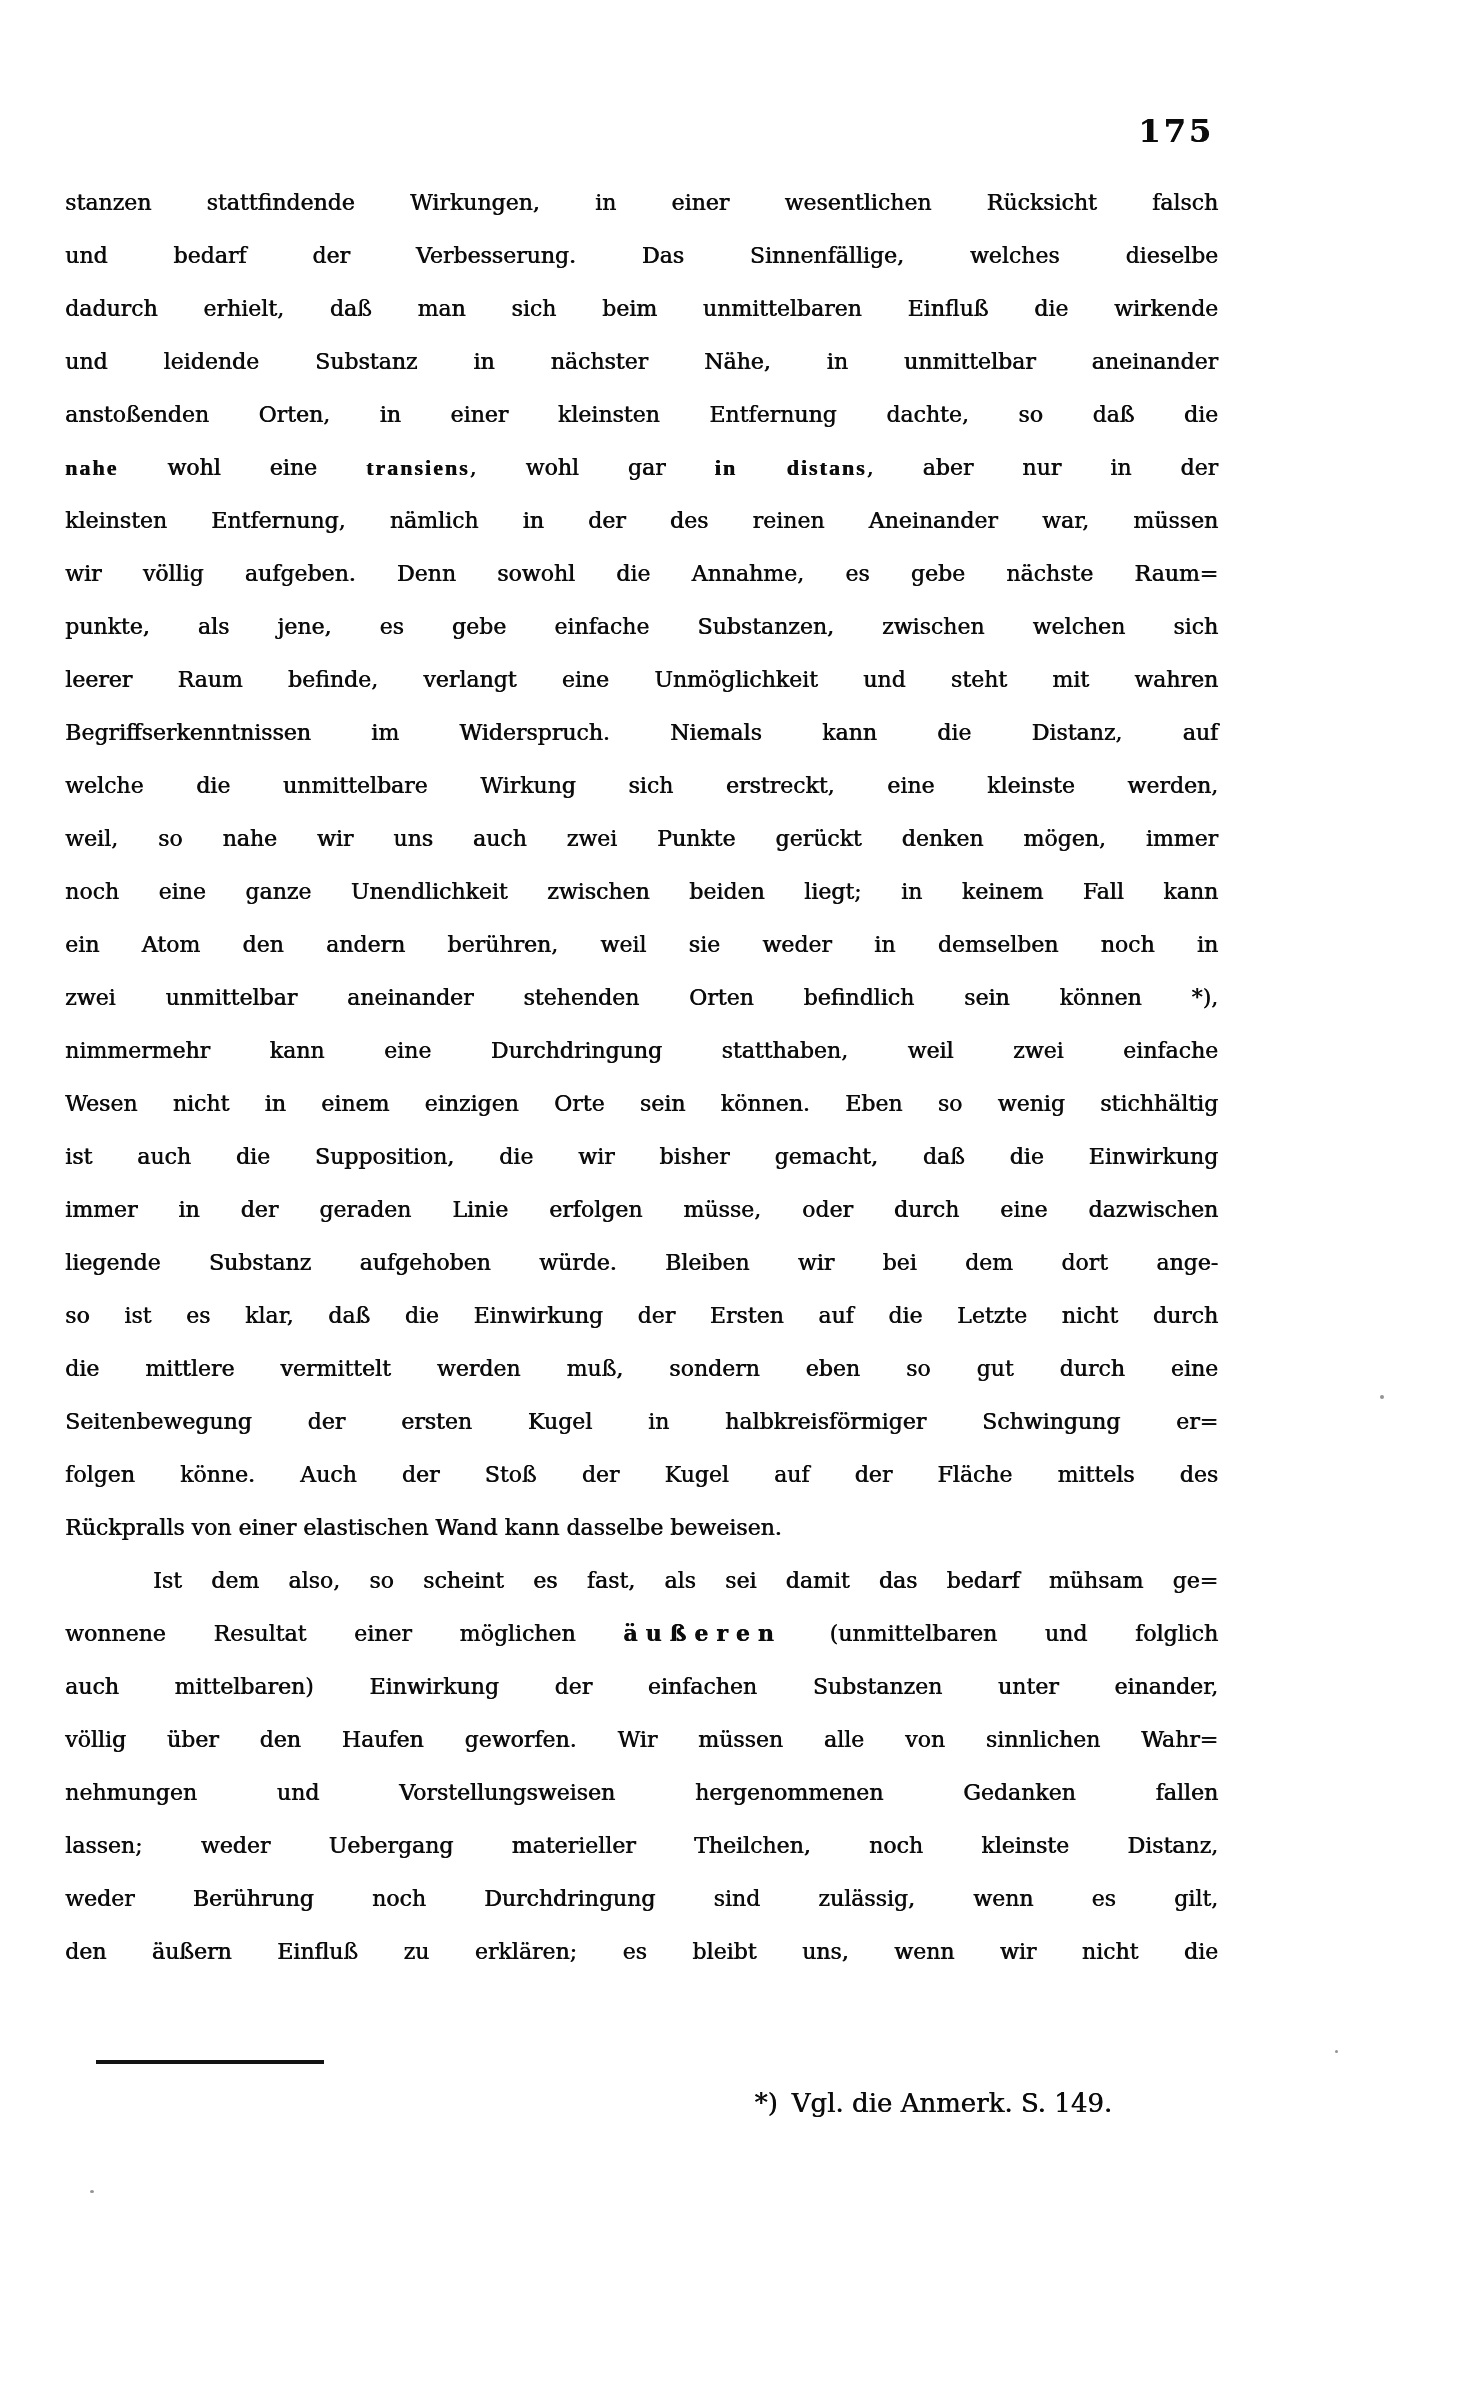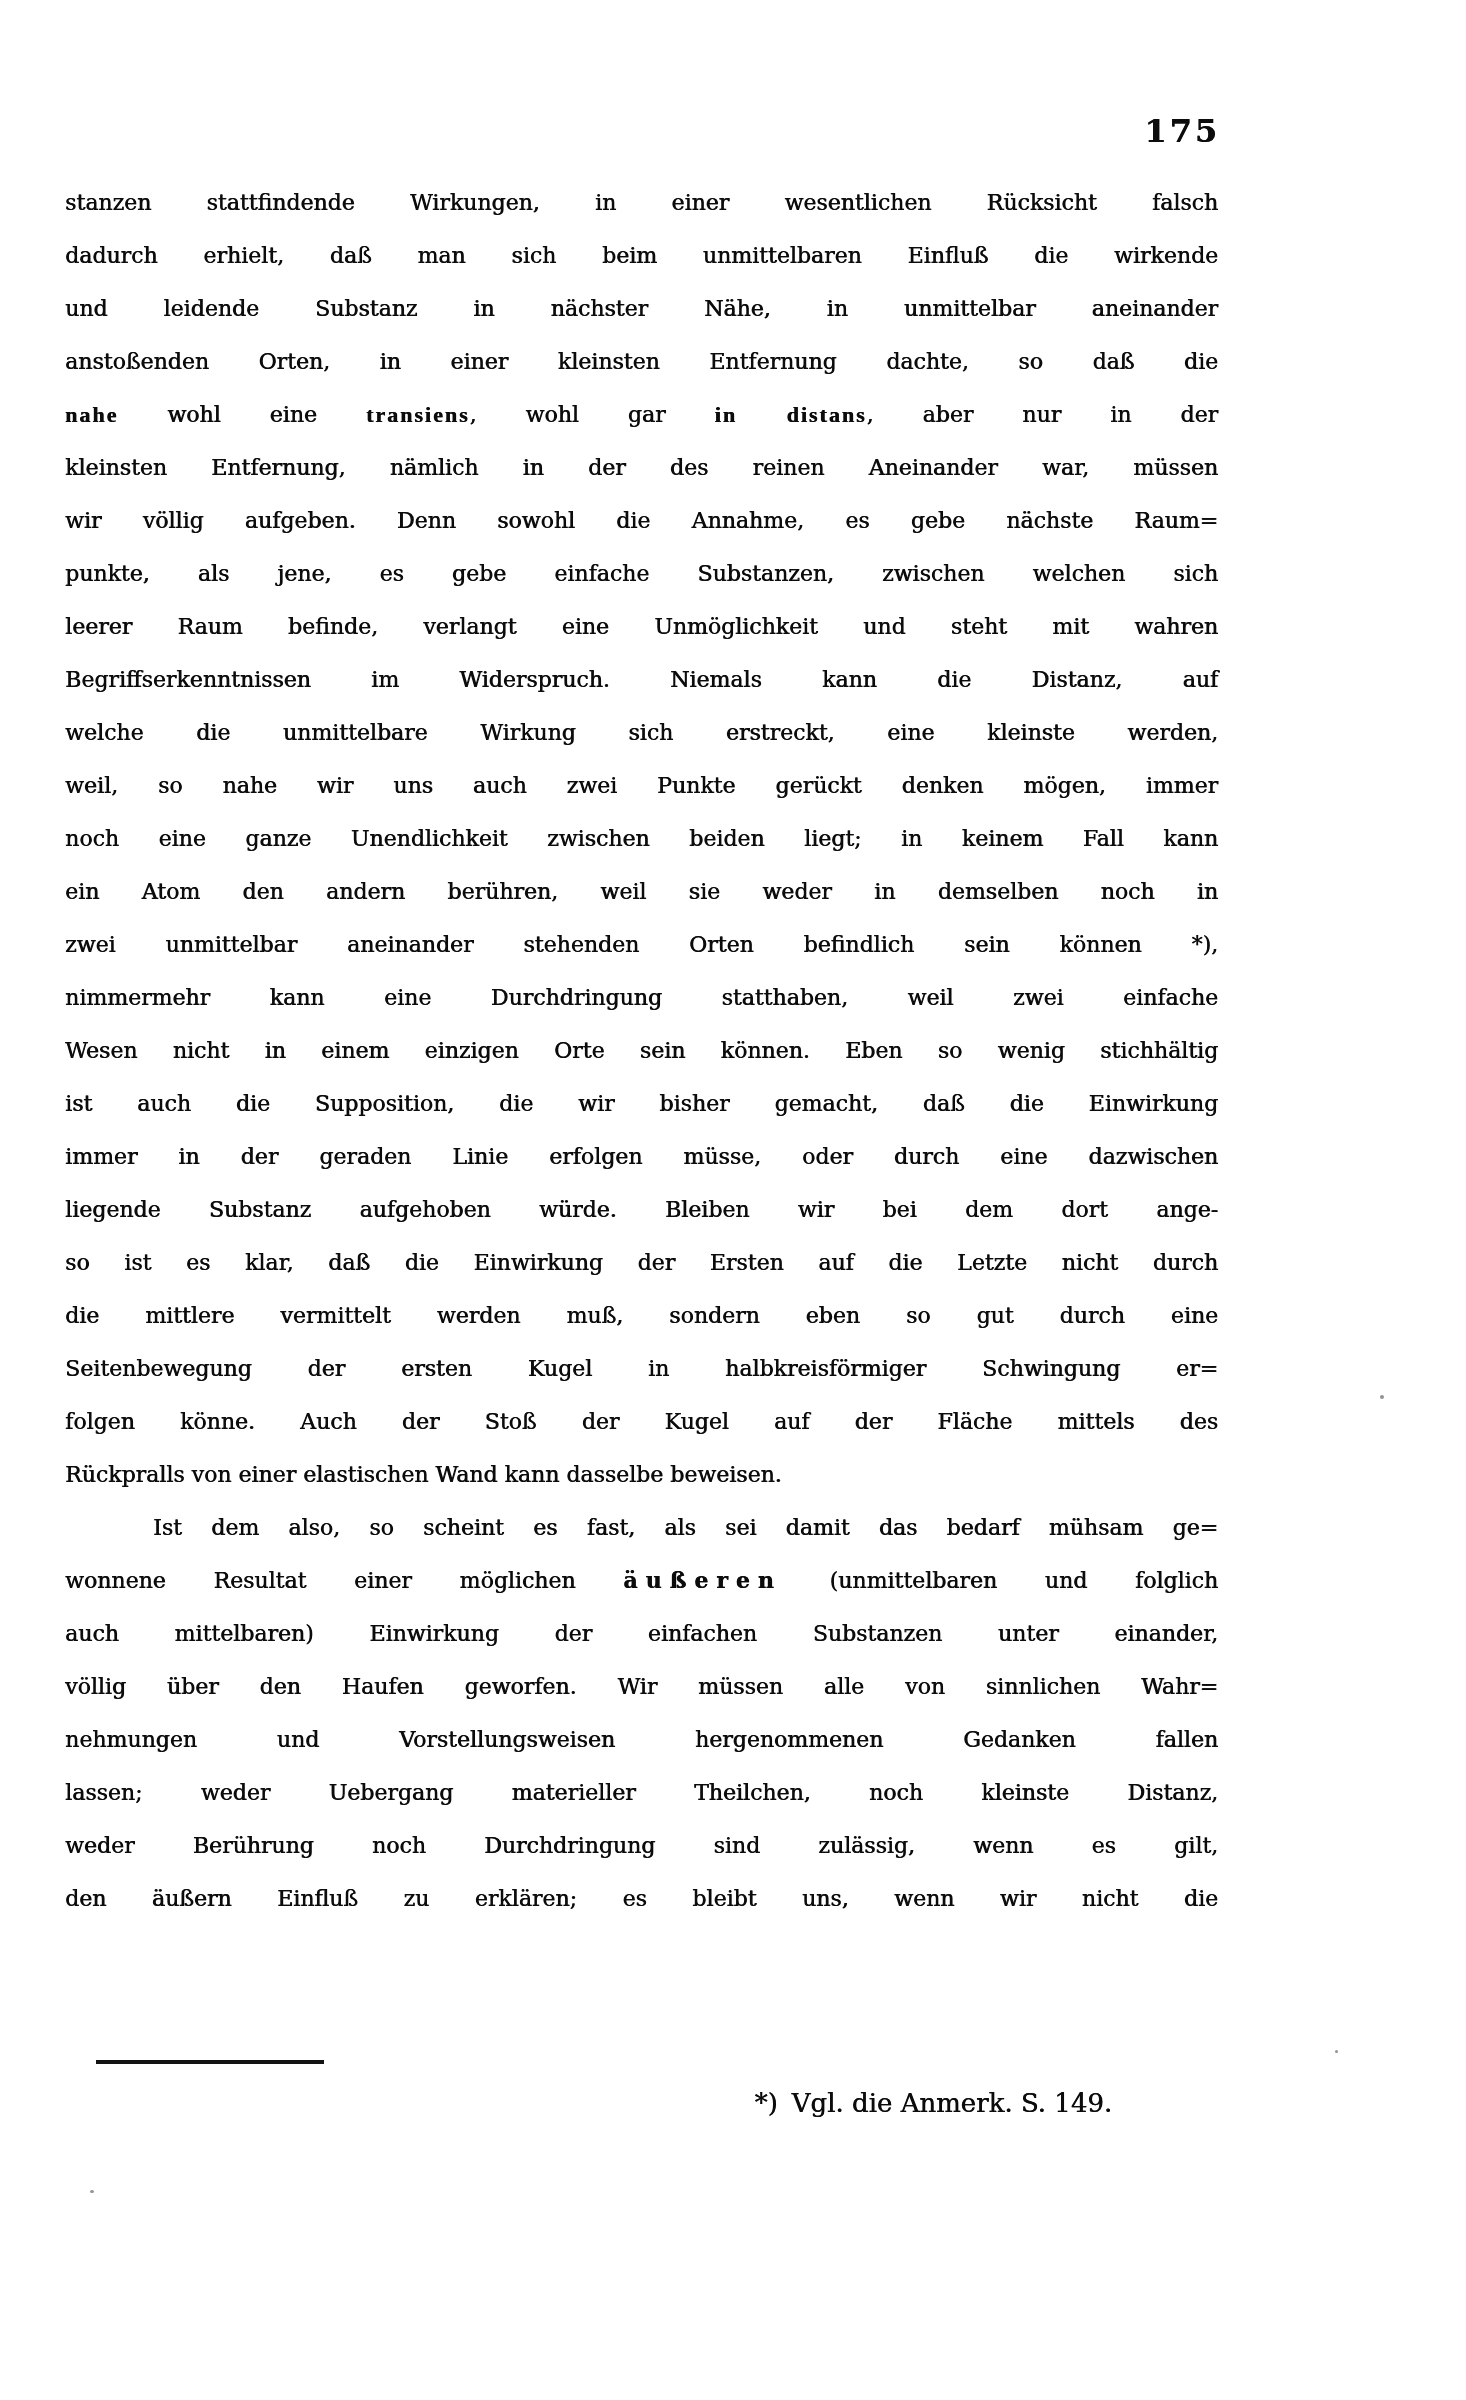--- a/index.html
+++ b/index.html
@@ -6,21 +6,21 @@
   body {
     width: 1466px; height: 2400px;
     background: #ffffff;
     position: relative;
     font-family: "DejaVu Serif", serif;
     color: #0c0c0c;
     overflow: hidden;
   }
   .page-number {
     position: absolute;
-    top: 112px; left: 67px; width: 1153px;
+    top: 112px; left: 61px; width: 1153px;
     text-align: right;
     font-size: 32px;
     font-weight: bold;
     letter-spacing: 3px;
     text-shadow: 0.6px 0 0 currentColor;
   }
   .text-block {
     position: absolute;
     left: 65px; top: 176px; width: 1153px;
   }
@@ -71,20 +71,21 @@
 <body>
 
 <div>
 
   <div class="page-number">175</div>
 
   <div class="text-block">
 
     <div class="para">
       <div class="line">stanzen stattfindende Wirkungen, in einer wesentlichen Rücksicht falsch</div>
+      <div class="line">und bedarf der Verbesserung. Das Sinnenfällige, welches dieselbe</div>
       <div class="line">dadurch erhielt, daß man sich beim unmittelbaren Einfluß die wirkende</div>
       <div class="line">und leidende Substanz in nächster Nähe, in unmittelbar aneinander</div>
       <div class="line">anstoßenden Orten, in einer kleinsten Entfernung dachte, so daß die</div>
       <div class="line"><span class="latin">nahe</span><span> wohl eine </span><span class="latin">transiens</span><span>, wohl gar </span><span class="latin">in distans</span><span>, aber nur in der</span></div>
       <div class="line">kleinsten Entfernung, nämlich in der des reinen Aneinander war, müssen</div>
       <div class="line">wir völlig aufgeben. Denn sowohl die Annahme, es gebe nächste Raum=</div>
       <div class="line">punkte, als jene, es gebe einfache Substanzen, zwischen welchen sich</div>
       <div class="line">leerer Raum befinde, verlangt eine Unmöglichkeit und steht mit wahren</div>
       <div class="line">Begriffserkenntnissen im Widerspruch. Niemals kann die Distanz, auf</div>
       <div class="line">welche die unmittelbare Wirkung sich erstreckt, eine kleinste werden,</div>

